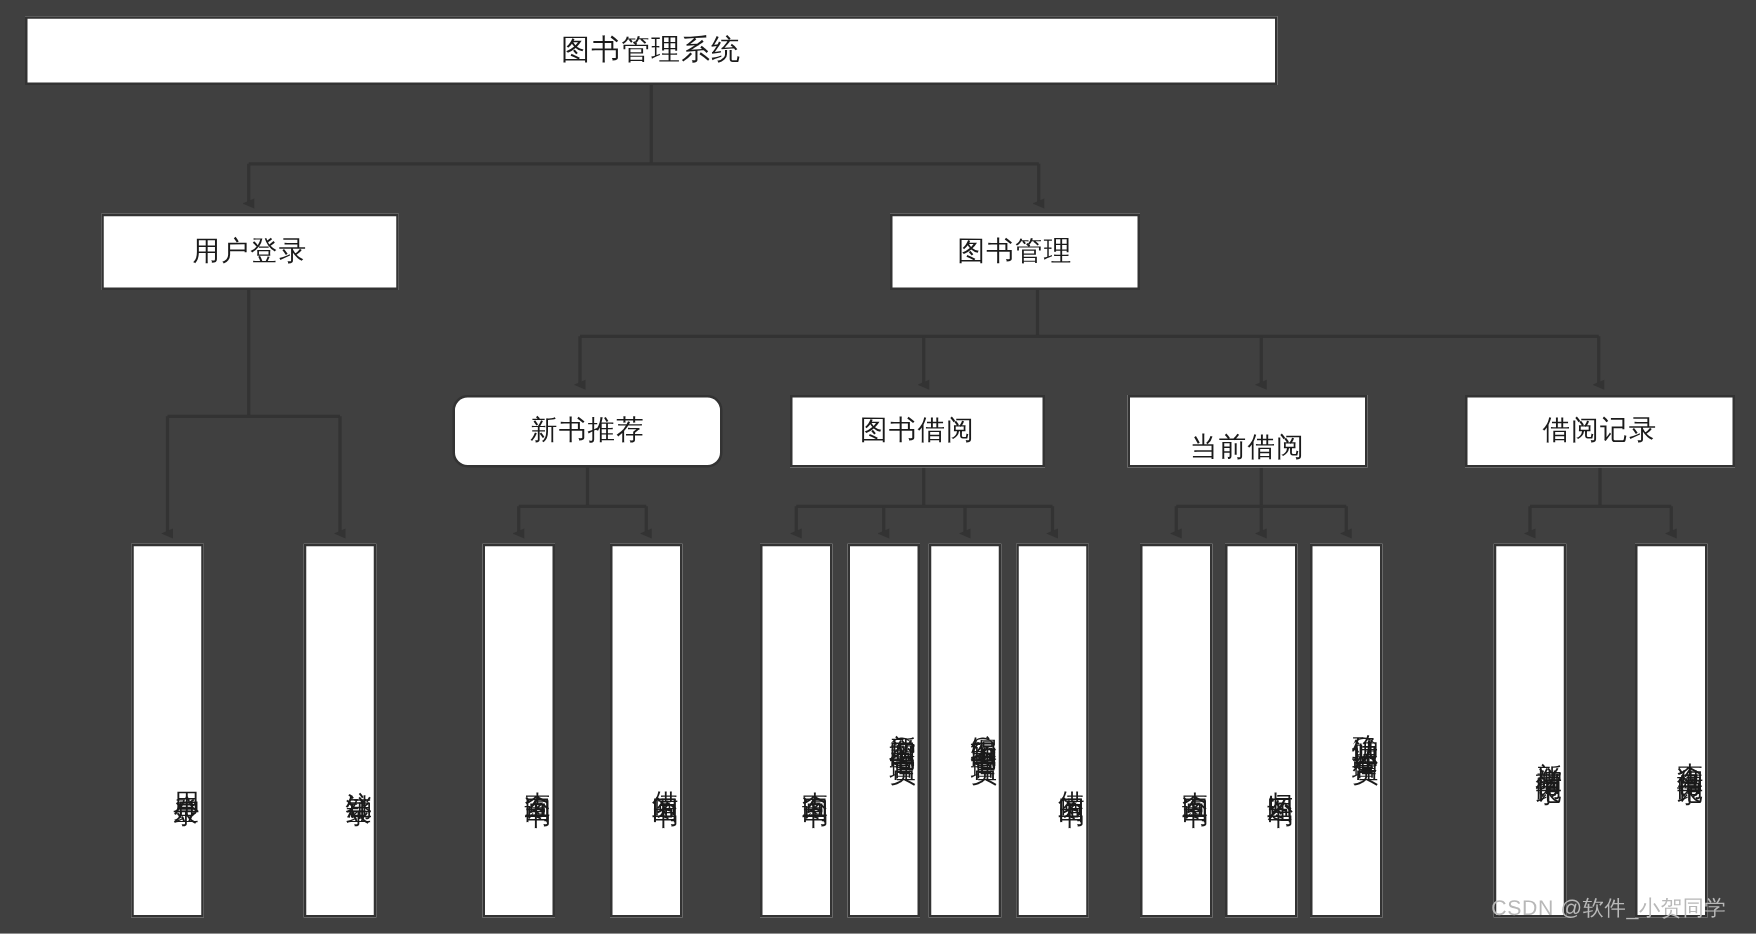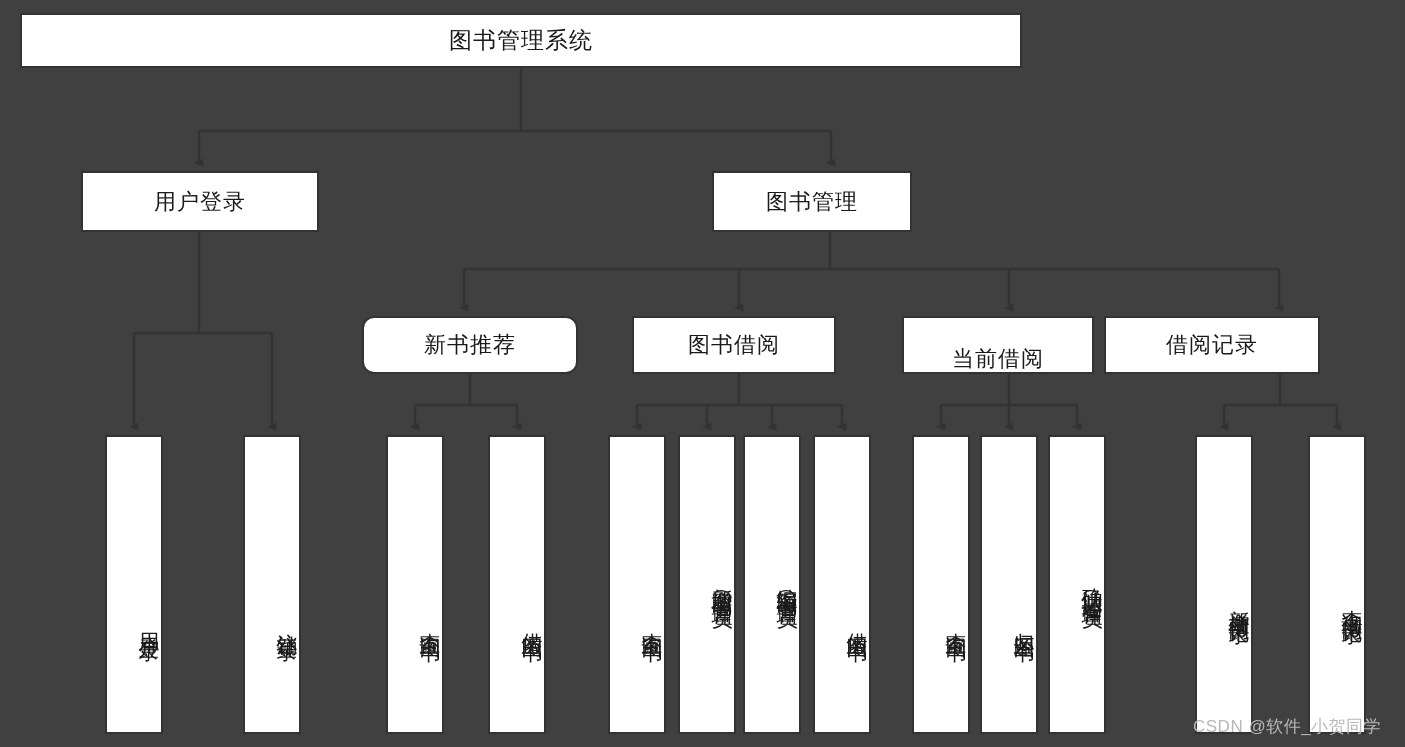--- a/index.html
+++ b/index.html
@@ -133,21 +133,21 @@
 
   <div class="node horiz" style="left:362px; top:316px; width:216px; height:58px;border-radius:12px;">
     <span>新书推荐</span>
   </div>
   <div class="node horiz" style="left:632px; top:316px; width:204px; height:58px;">
     <span>图书借阅</span>
   </div>
   <div class="node horiz" style="left:902px; top:316px; width:192px; height:58px;align-items:flex-end;">
     <span>当前借阅</span>
   </div>
-  <div class="node horiz" style="left:1104px; top:316px; width:216px; height:58px;">
+  <div class="node horiz" style="left:1172px; top:316px; width:216px; height:58px;">
     <span>借阅记录</span>
   </div>
 
   <div class="node vert" style="left:105px; top:435px; width:58px; height:299px; padding-top:80px;">
     <span>用户登录</span>
   </div>
   <div class="node vert" style="left:243px; top:435px; width:58px; height:299px; padding-top:80px;">
     <span>注销登录</span>
   </div>
 

